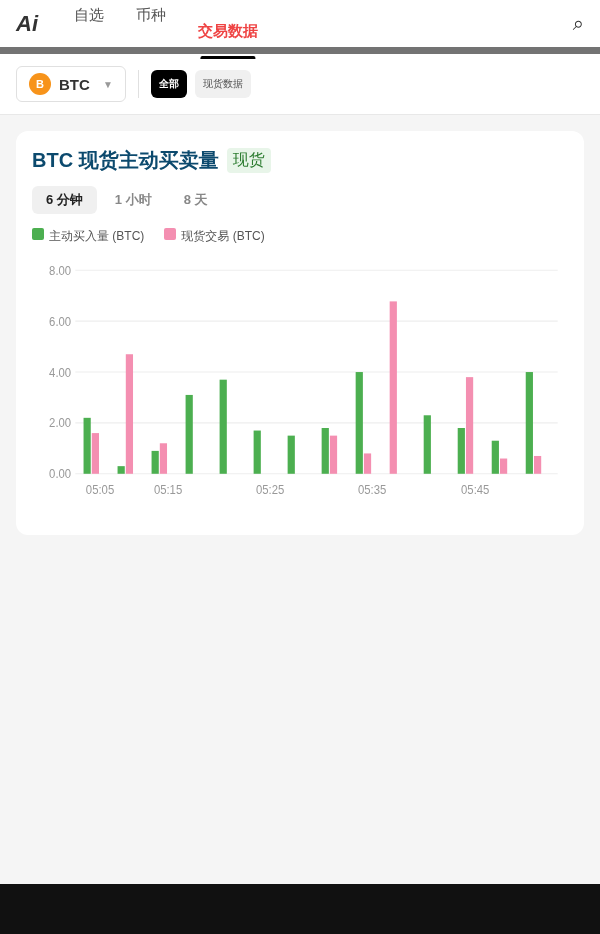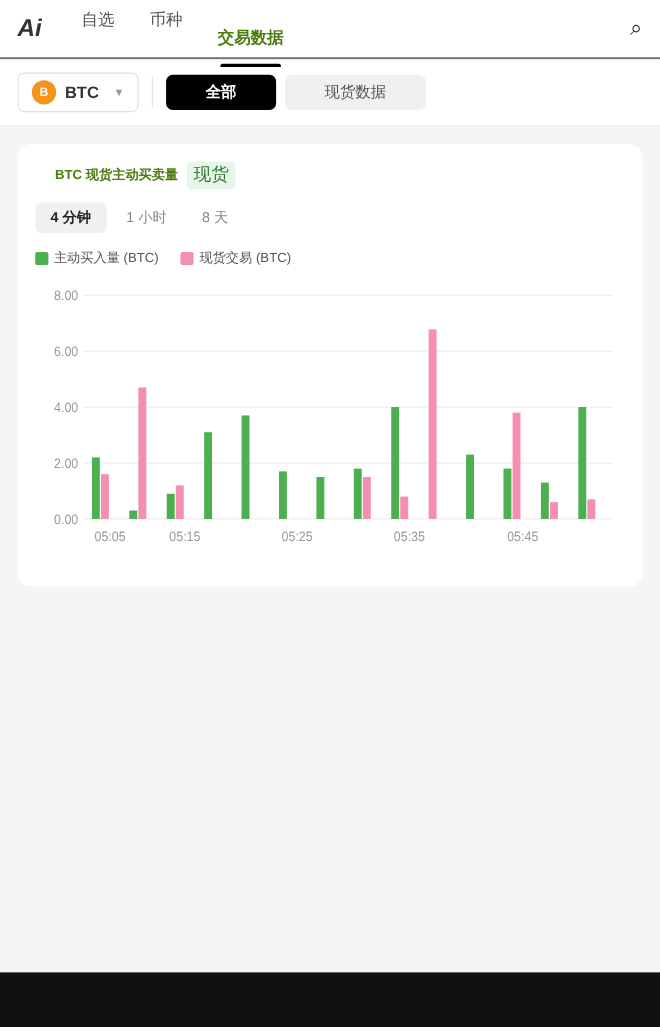--- a/index.html
+++ b/index.html
@@ -9,21 +9,21 @@
       background: #f5f5f5;
       font-family: -apple-system, "PingFang SC", "Microsoft YaHei", sans-serif;
       position: relative;
     }
 
     
     .top-nav {
       display: flex;
       align-items: center;
       background: #fff;
-      border-bottom: 2px solid #737373;
+      border-bottom: 7px solid #737373;
       padding: 0 16px;
       height: 54px;
     }
     .app-logo {
       font-size: 22px;
       font-weight: bold;
       color: #333;
       margin-right: 20px;
       font-style: italic;
     }
@@ -36,21 +36,21 @@
       padding: 0 16px;
       height: 54px;
       display: flex;
       align-items: center;
       font-size: 15px;
       color: #555;
       cursor: pointer;
       position: relative;
     }
     .nav-tab.active {
-      color: #4d7c0f;
+      color: #ef4444;
       font-weight: 600;
       margin-top: 16px;
     }
     .nav-tab.active::after {
       content: '';
       position: absolute;
       bottom: 0;
       left: 50%;
       transform: translateX(-50%);
       width: 60%;
@@ -109,23 +109,23 @@
     .separator {
       width: 1px;
       height: 28px;
       background: #e0e0e0;
     }
     .data-type-btns {
       display: flex;
       gap: 8px;
     }
     .data-type-btn {
-      padding: 7px 36px;
+      padding: 7px 8px;
       border-radius: 6px;
-      font-size: 14px;
+      font-size: 10px;
       cursor: pointer;
       border: none;
     }
     .data-type-btn.active {
       background: #000;
       color: #fff;
       font-weight: 600;
     }
     .data-type-btn.inactive {
       background: #f0f0f0;
@@ -146,24 +146,23 @@
       border-radius: 12px;
       padding: 16px;
     }
     .chart-title-row {
       display: flex;
       align-items: center;
       gap: 8px;
       margin-bottom: 12px;
     }
     .chart-title {
-      font-size: 12px;
+      font-size: 20px;
       font-weight: 700;
-      color: #4d7c0f;
-      margin-left: 18px;
+      color: #0c4a6e;
     }
     .spot-badge {
       background: #e8f5e9;
       color: #2e7d32;
       font-size: 16px;
       padding: 2px 6px;
       border-radius: 4px;
     }
     .time-tabs {
       display: flex;
@@ -171,38 +170,39 @@
       margin-bottom: 14px;
     }
     .time-tab {
       padding: 5px 14px;
       border-radius: 6px;
       font-size: 13px;
       cursor: pointer;
       border: none;
       background: transparent;
       color: #888;
+      font-weight: bold;
     }
     .time-tab.active {
       background: #f0f0f0;
       color: #222;
       font-weight: 600;
     }
 
     
     .legend {
       display: flex;
       gap: 20px;
       margin-bottom: 14px;
       font-size: 12px;
       color: #555;
     }
     .legend-item {
       display: flex;
-      align-items: center;
+      align-items: flex-start;
       gap: 5px;
     }
     .legend-dot {
       width: 12px;
       height: 12px;
       border-radius: 2px;
     }
 
     
     .chart-area {
@@ -261,21 +261,21 @@
 
 <div class="main-content">
   <div class="chart-card">
 
     <div class="chart-title-row">
       <span class="chart-title">BTC 现货主动买卖量</span>
       <span class="spot-badge">现货</span>
     </div>
 
     <div class="time-tabs">
-      <button class="time-tab active">4 分钟</button>
+      <button class="time-tab active">6 分钟</button>
       <button class="time-tab">1 小时</button>
       <button class="time-tab">8 天</button>
     </div>
 
     <div class="legend">
       <div class="legend-item">
         <div class="legend-dot" style="background:#4caf50;"></div>
         <span>主动买入量 (BTC)</span>
       </div>
       <div class="legend-item">

